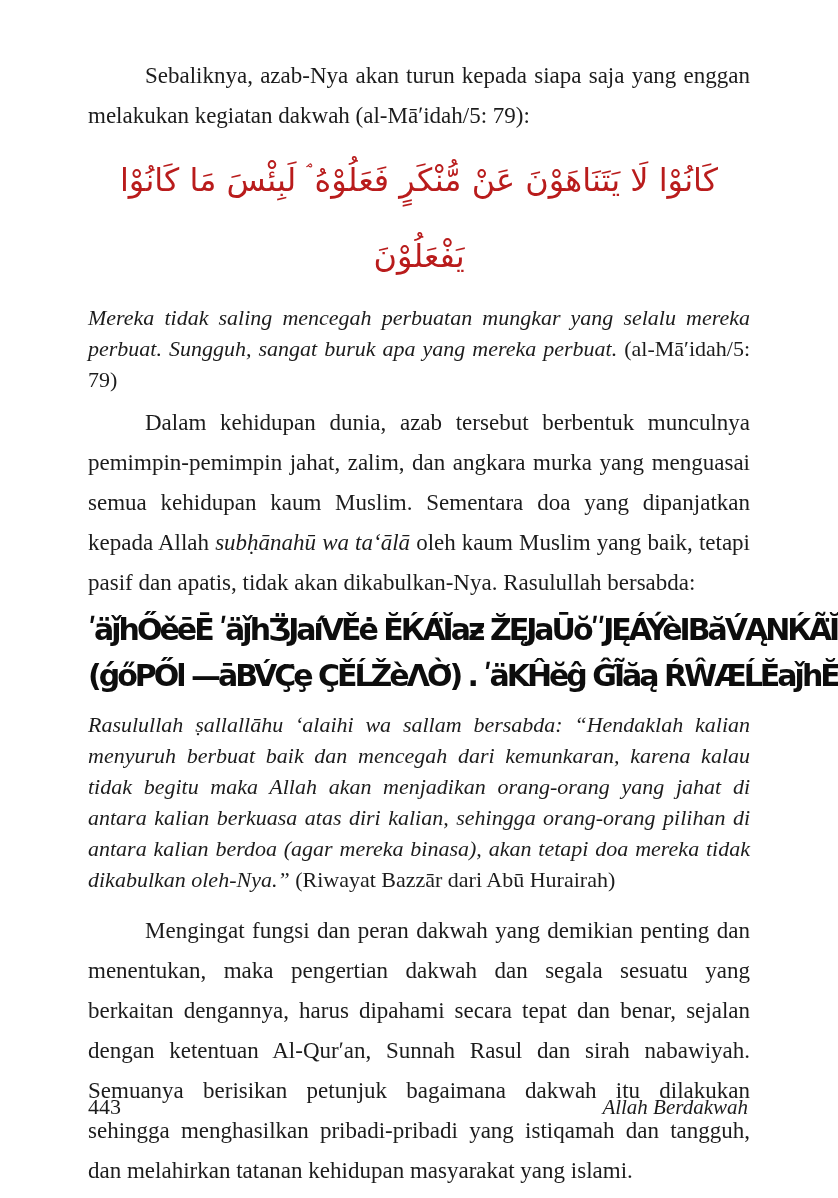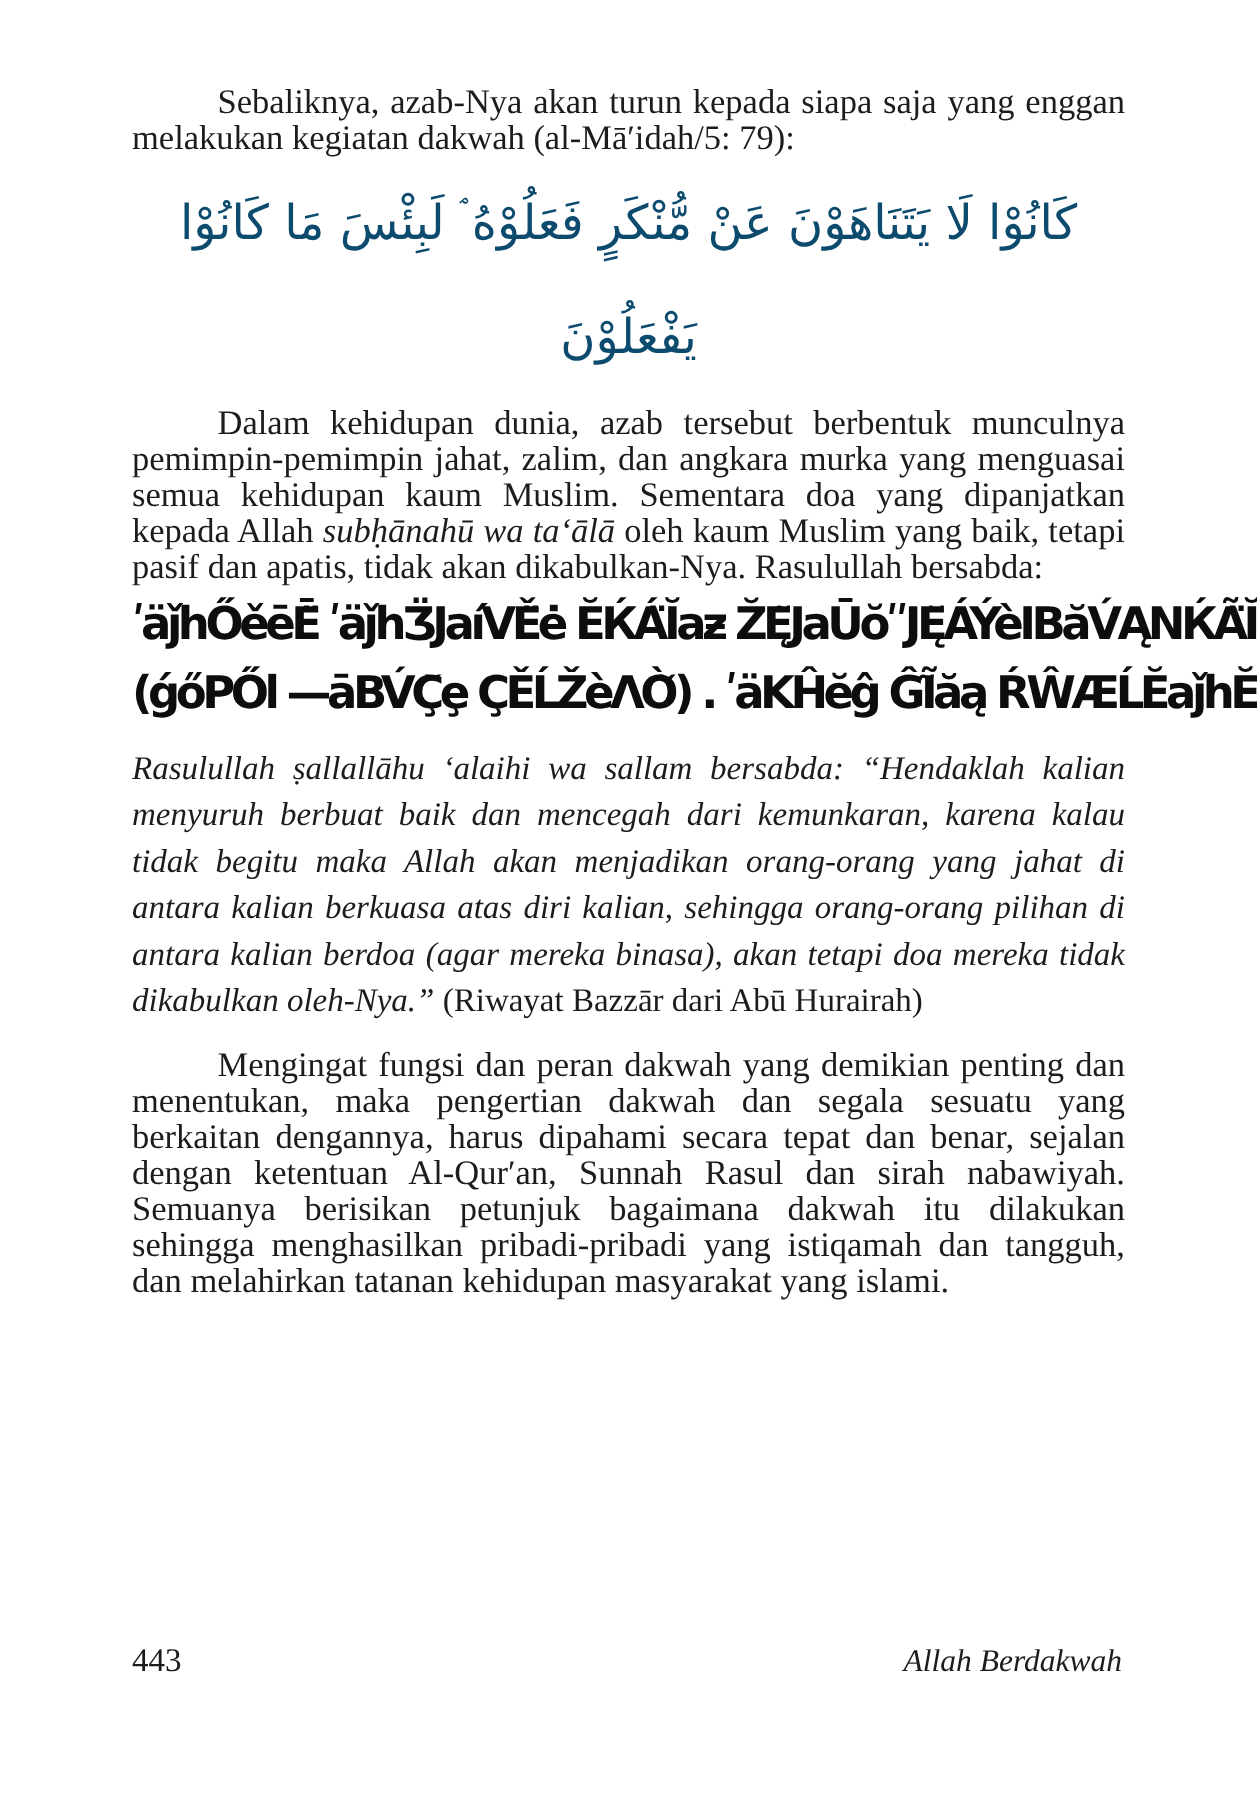--- a/index.html
+++ b/index.html
@@ -16,21 +16,21 @@
     overflow: hidden;
   }
   .page-body {
     position: absolute;
     top: 0; left: 0; right: 0;
     padding: 56px 88px 0 88px;
   }
   p { margin: 0; }
   .body-par {
     font-size: 23px;
-    line-height: 24px;
+    line-height: 40px;
     text-align: justify;
     text-justify: inter-word;
   }
   .indent { text-indent: 57px; }
   .p2 { margin-top: 8px; }
   .p3 { margin-top: 16px; }
   .quote {
     font-size: 22px;
     line-height: 31px;
     text-align: justify;
@@ -40,21 +40,21 @@
   }
   .quote .rm { font-style: normal; }
   .it { font-style: italic; }
   .arabic-verse {
     direction: rtl;
     text-align: center;
     font-family: "DejaVu Sans", sans-serif;
     font-size: 32px;
     line-height: 76px;
     margin: 6px 0 8px 0;
-    color: #0c4a6e;
+    color: #b91c1c;
   }
   .garbled {
     font-family: "DejaVu Sans", sans-serif;
     font-weight: bold;
     font-size: 30px;
     letter-spacing: -3px;
     line-height: 46px;
     text-align: center;
     white-space: nowrap;
     margin: 4px 0 10px 0;
@@ -74,20 +74,21 @@
 </style>
 </head>
 <body>
 
 <div class="page-body">
 
   <p class="body-par indent">Sebaliknya, azab-Nya akan turun kepada siapa saja yang enggan melakukan kegiatan dakwah (al-Māʹidah/5: 79):</p>
 
   <div class="arabic-verse">كَانُوْا لَا يَتَنَاهَوْنَ عَنْ مُّنْكَرٍ فَعَلُوْهُ ۘ لَبِئْسَ مَا كَانُوْا يَفْعَلُوْنَ</div>
 
+  <p class="quote"><span class="it">Mereka tidak saling mencegah perbuatan mungkar yang selalu mereka perbuat. Sungguh, sangat buruk apa yang mereka perbuat. </span><span class="rm">(al-Māʹidah/5: 79)</span></p>
 
   <p class="body-par indent p2"><span>Dalam kehidupan dunia, azab tersebut berbentuk munculnya pemimpin-pemimpin jahat, zalim, dan angkara murka yang menguasai semua kehidupan kaum Muslim. Sementara doa yang dipanjatkan kepada Allah </span><span class="it">subḥānahū wa ta‘ālā</span><span> oleh kaum Muslim yang baik, tetapi pasif dan apatis, tidak akan dikabulkan-Nya. Rasulullah bersabda:</span></p>
 
   <div class="garbled">
     <div>ʹäǰhŐěēĒ̈ ʹäǰhƷ̈JaíVĚ̈ė ĔЌÁ̈Ĭaƶ Z̆Ę̃JaŪŏʺJĘ̆ÁÝèIBăV́ĄΝЌÃ̈ĬaĹ Ę ΛèăǰăǏÔ̆Ĝ ĄĕŎÇÃ̈ĤH</div>
     <div>(ǵőPŐl —āBV́Ç̌ȩ ÇĚĹŽèΛÒ̌) . ʹäΚĤĕĝ ĜĨ̃ăą ŔŴÆĹĔaǰhĔÔ̂Ƹ̄ ΝÁ̋ĝƶĹ</div>
   </div>
 
   <p class="quote"><span class="it">Rasulullah ṣallallāhu ‘alaihi wa sallam bersabda: “Hendaklah kalian menyuruh berbuat baik dan mencegah dari kemunkaran, karena kalau tidak begitu maka Allah akan menjadikan orang-orang yang jahat di antara kalian berkuasa atas diri kalian, sehingga orang-orang pilihan di antara kalian berdoa (agar mereka binasa), akan tetapi doa mereka tidak dikabulkan oleh-Nya.” </span><span class="rm">(Riwayat Bazzār dari Abū Hurairah)</span></p>
 

